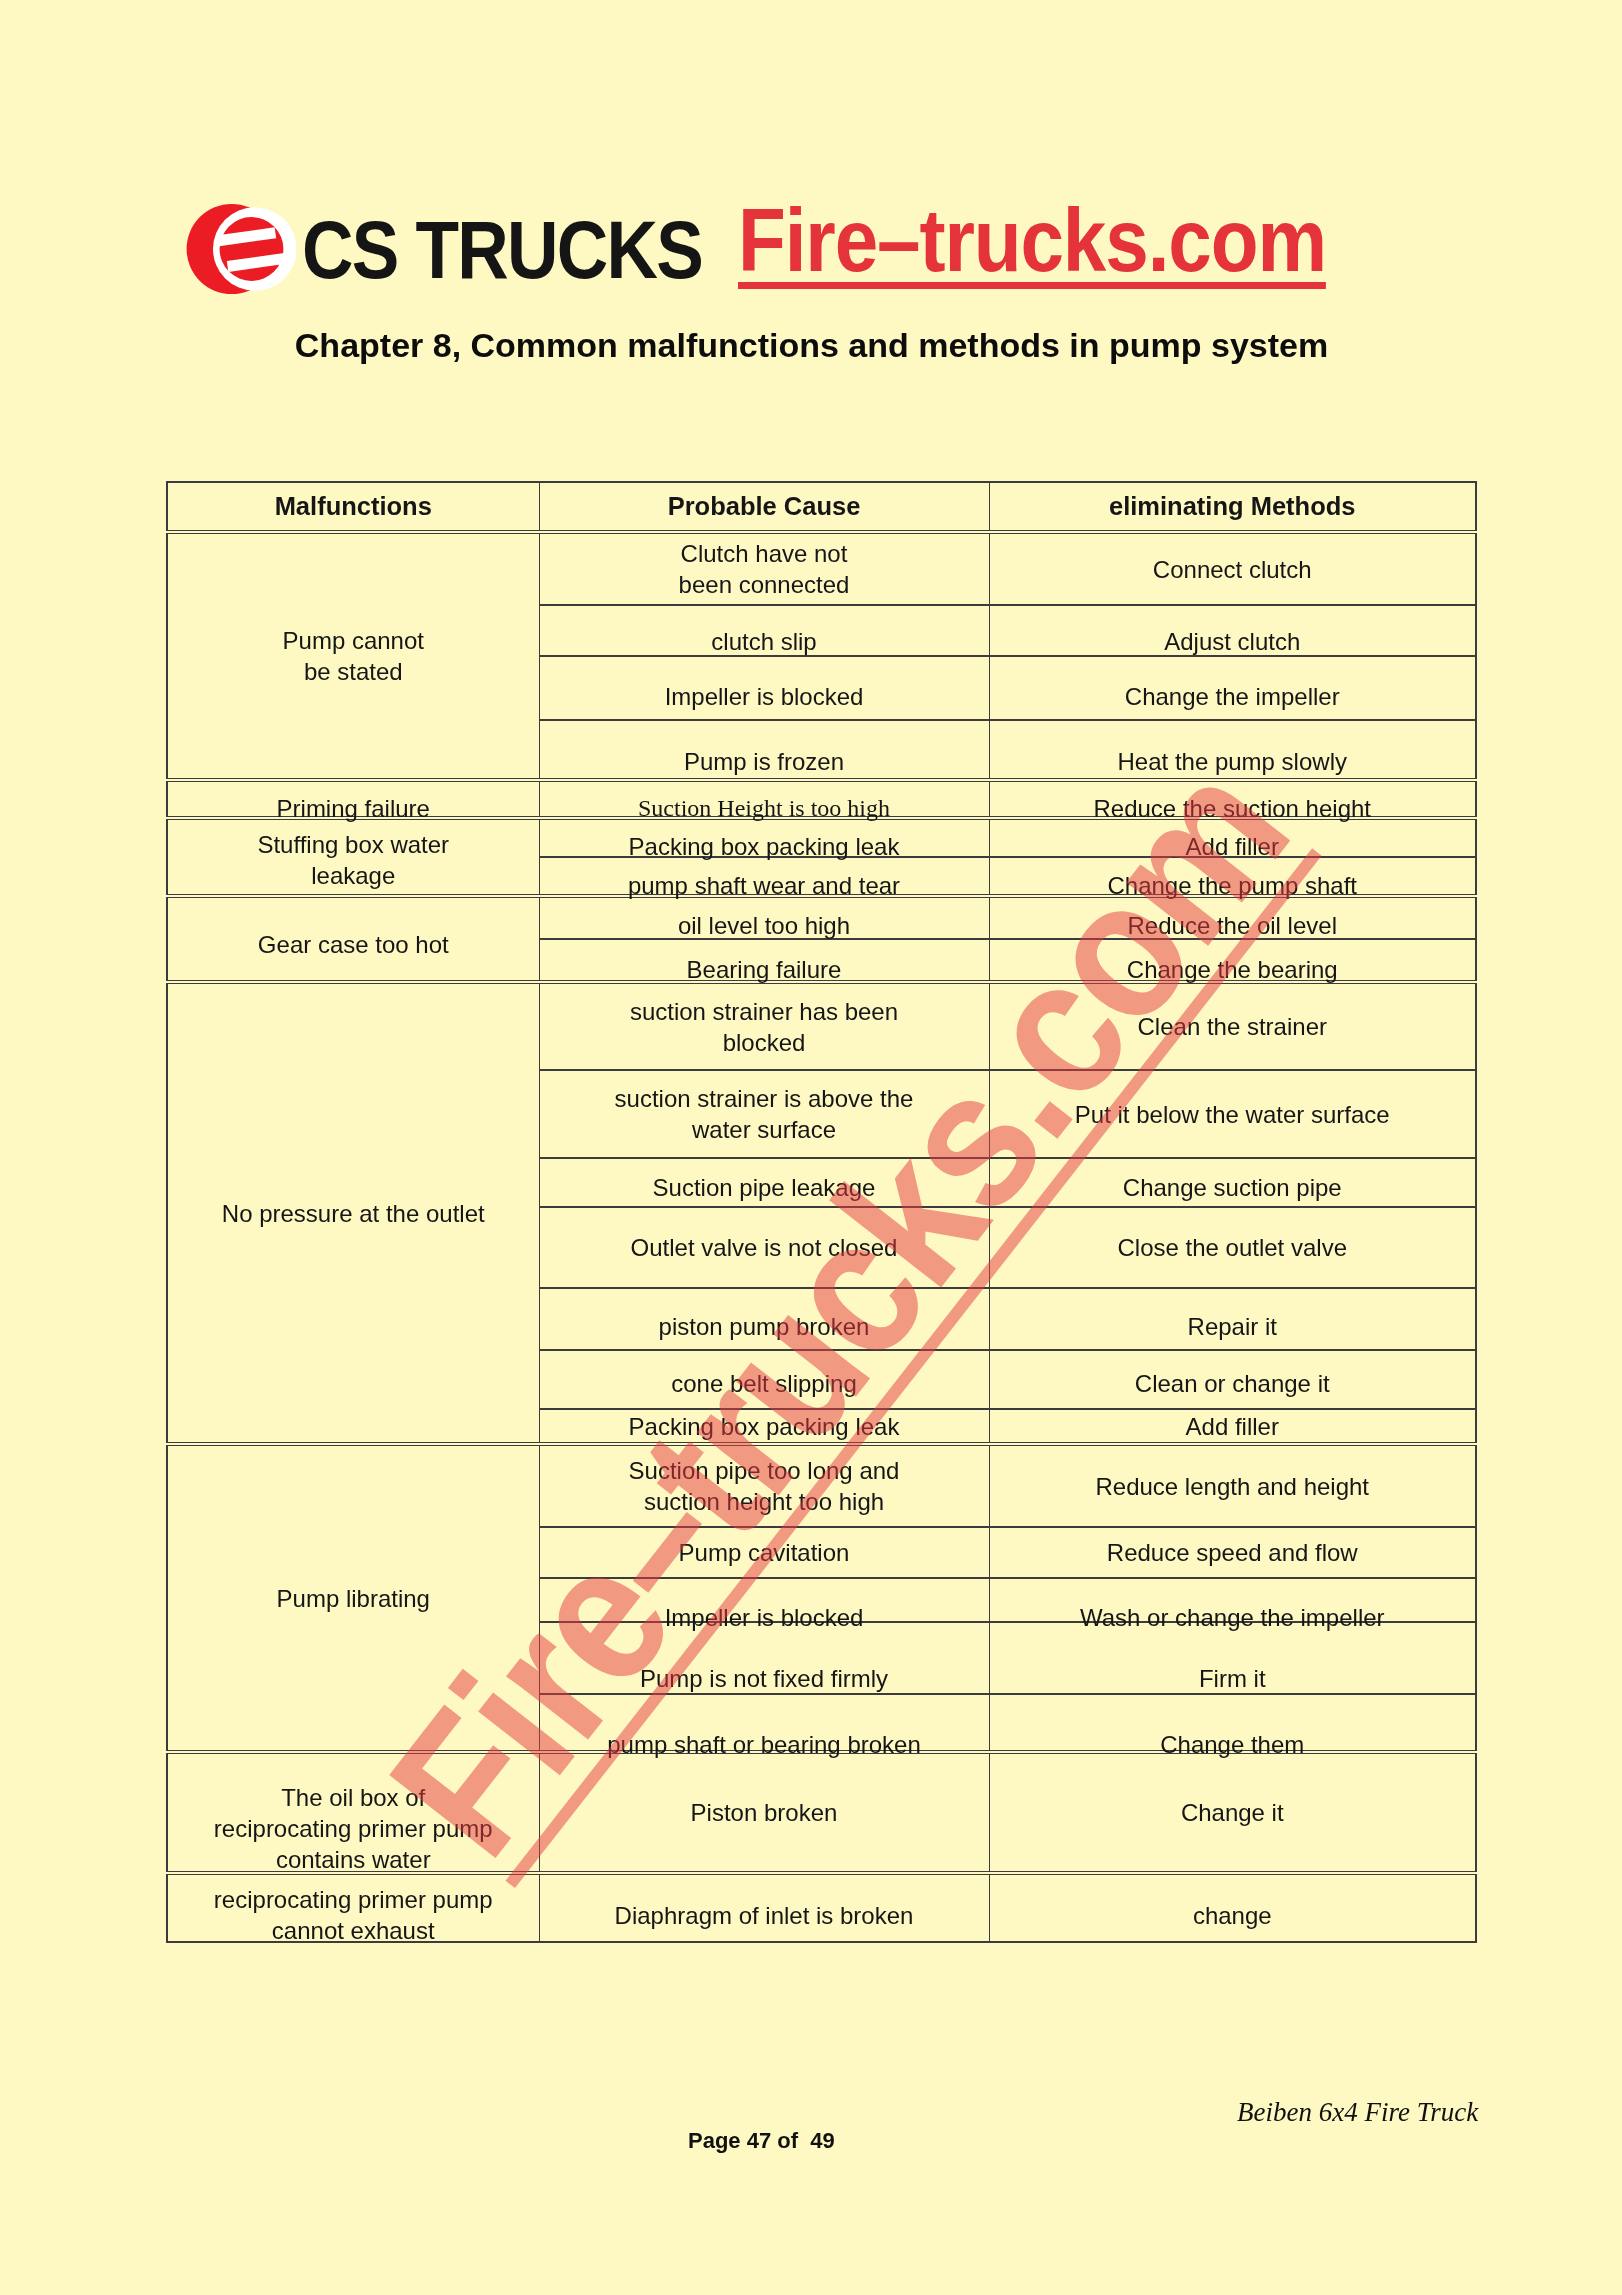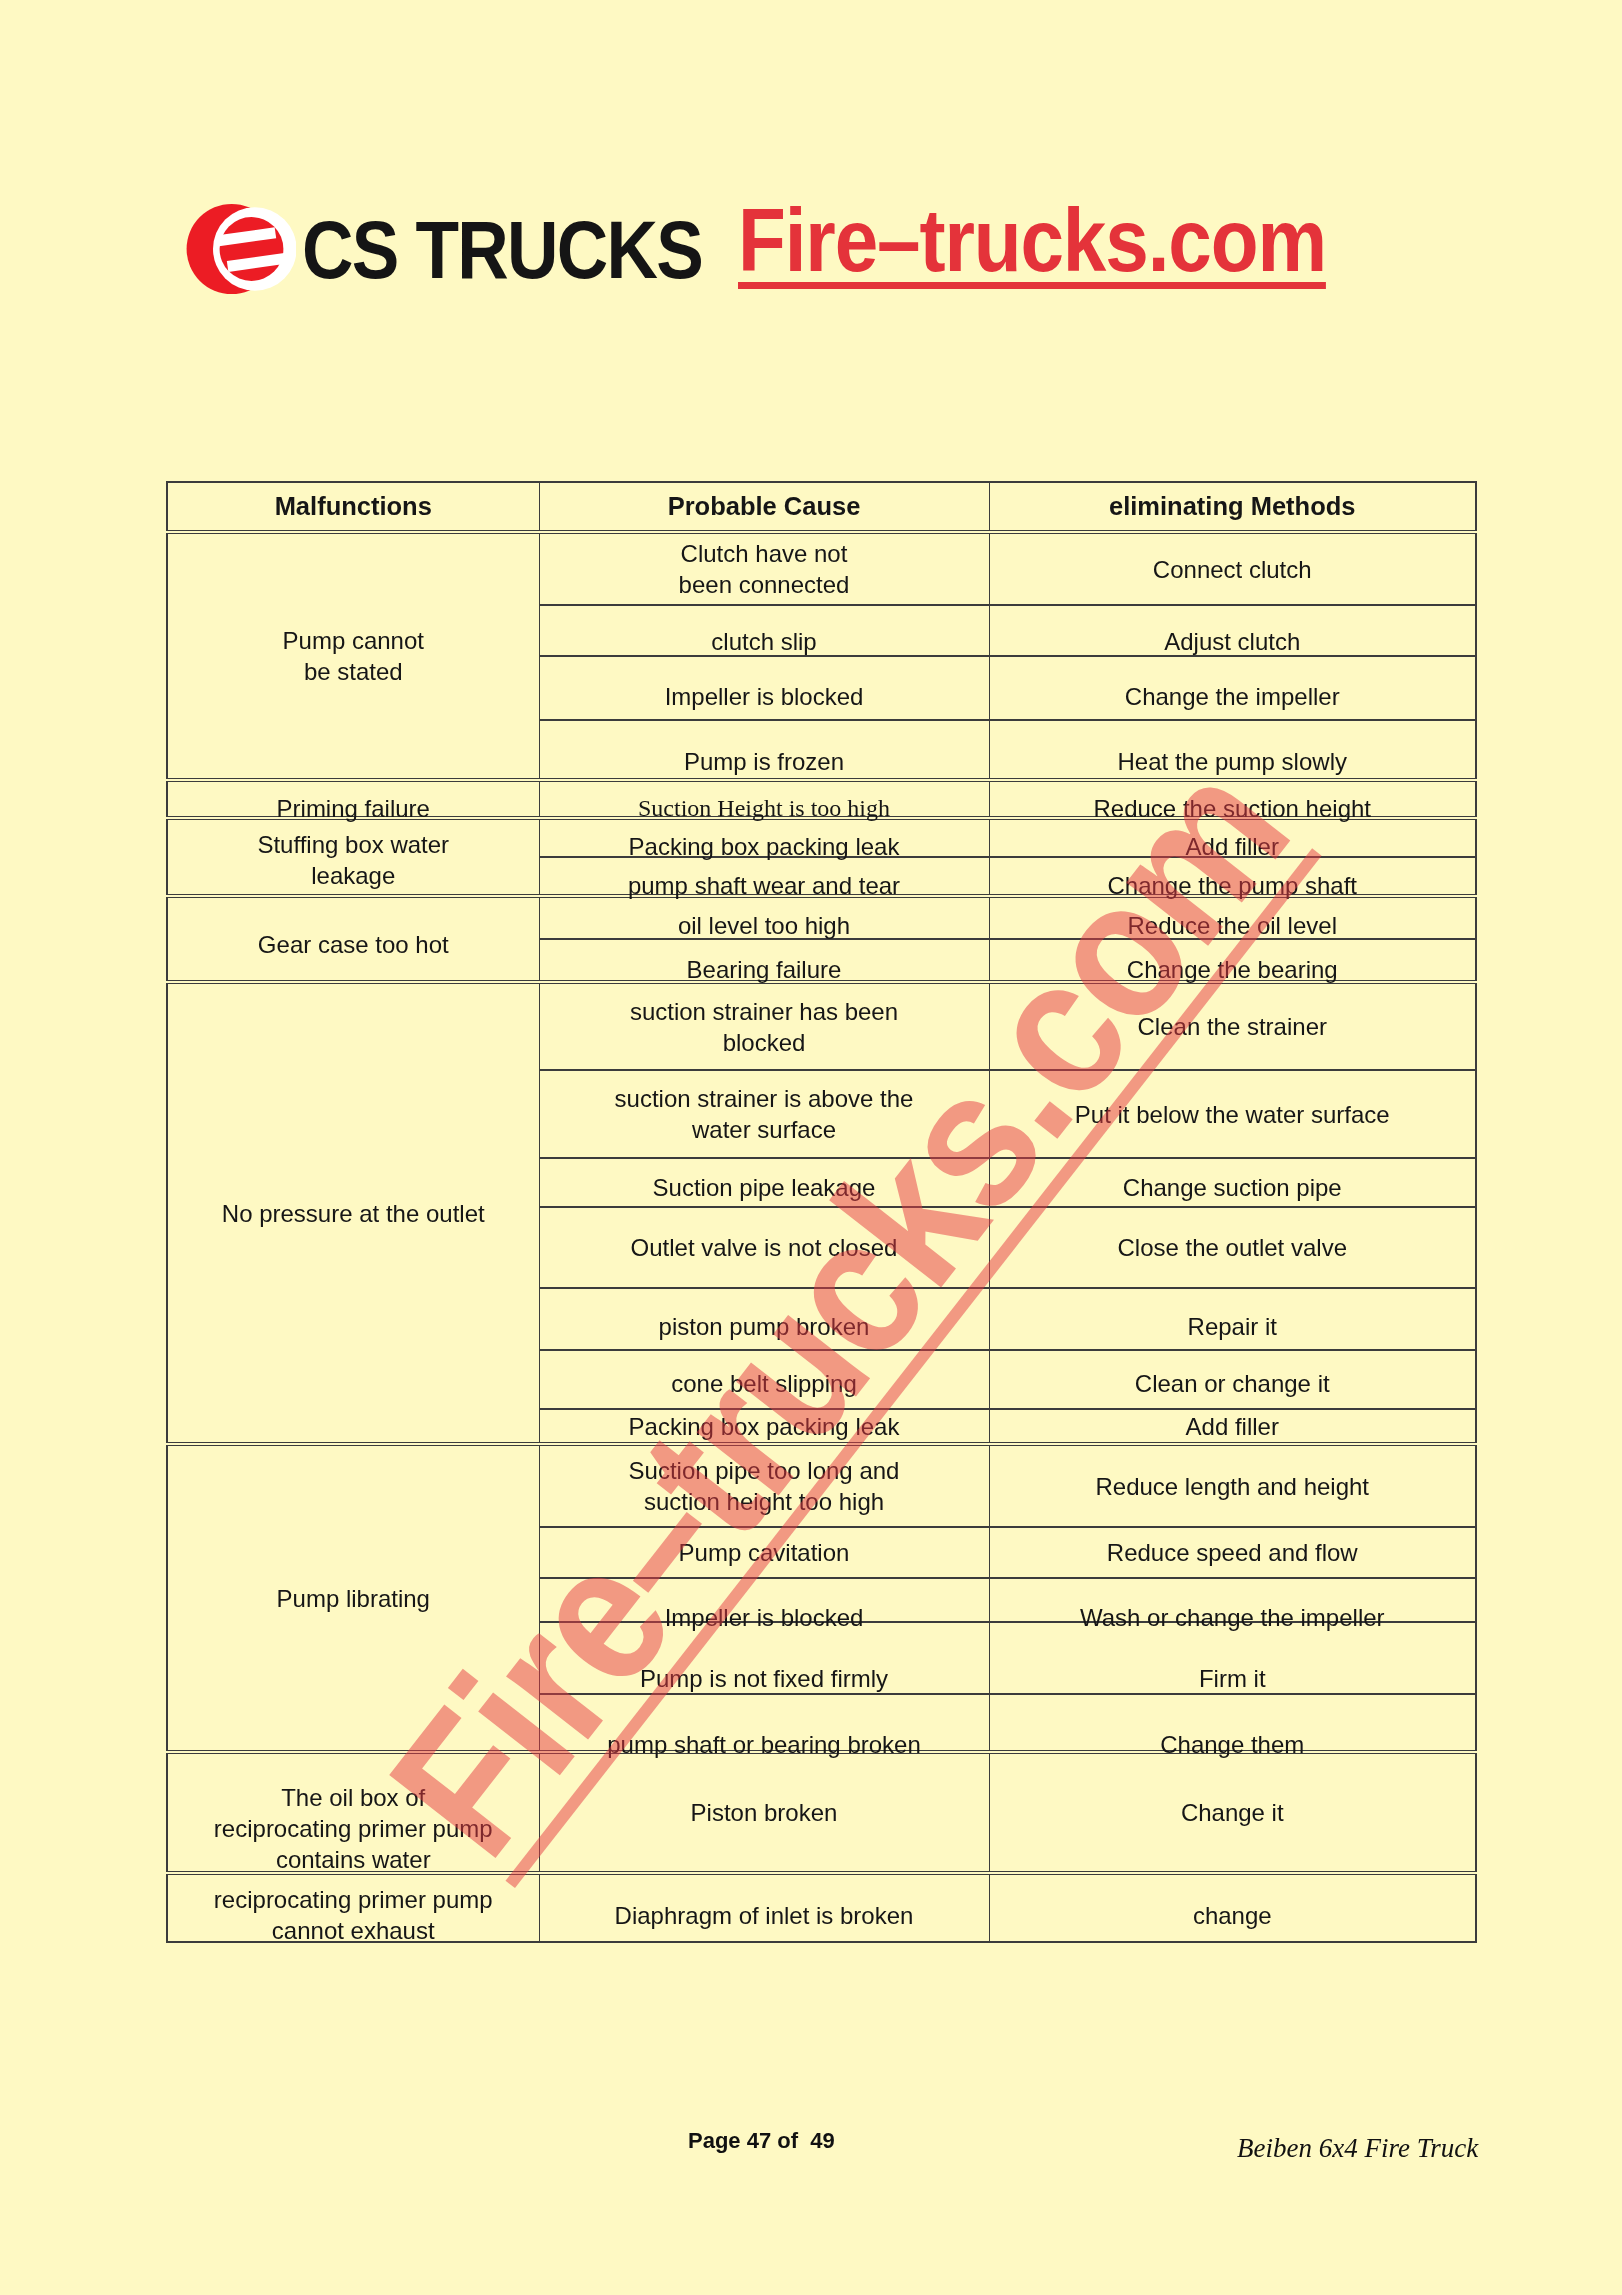--- a/index.html
+++ b/index.html
@@ -52,21 +52,20 @@
     display:inline-block; transform:scaleX(0.9); white-space:nowrap;
     font-weight:bold; font-size:196px; letter-spacing:-3.9px;
     color:var(--watermark-red,rgba(230,58,66,0.5));
     text-decoration:underline; text-decoration-thickness:11.8px; text-underline-offset:22px;
   }
   
   .footer-doc {
     position:absolute; left:1237px; top:2097px; width:262px;
     font-family:"Liberation Serif", serif; font-style:italic; font-size:27px; color:#111;
     white-space:nowrap;
-    margin-top:36px;
   }
   .footer-page {
     position:absolute; left:688px; top:2128px;
     font-size:22px; font-weight:bold; color:#111; white-space:pre;
   }
 </style>
 </head>
 <body>
 
 <div class="page">
@@ -74,20 +73,21 @@
   <svg class="logo-mark" viewBox="0 0 100 100" xmlns="http://www.w3.org/2000/svg">
     <circle cx="42" cy="50" r="41" fill="var(--logo-red,#ec1c24)"></circle>
     <circle cx="63" cy="50" r="38" fill="#ffffff"></circle>
     <circle cx="60" cy="50" r="29" fill="var(--logo-red,#ec1c24)"></circle>
     <rect x="28" y="34" width="54" height="10" fill="#ffffff" transform="rotate(-8 55 39)"></rect>
     <rect x="38" y="57" width="56" height="10" fill="#ffffff" transform="rotate(-8 66 62)"></rect>
   </svg>
   <div class="logo-text">CS TRUCKS</div>
   <div class="site-text">Fire–trucks.com</div>
 
+  <div class="title">Chapter 8, Common malfunctions and methods in pump system</div>
 
   <table class="doc-table">
     <colgroup>
       <col style="width:372px">
         <col style="width:450px">
         <col style="width:487px">
     </colgroup>
     <thead>
       <tr>
         <th>Malfunctions</th>

